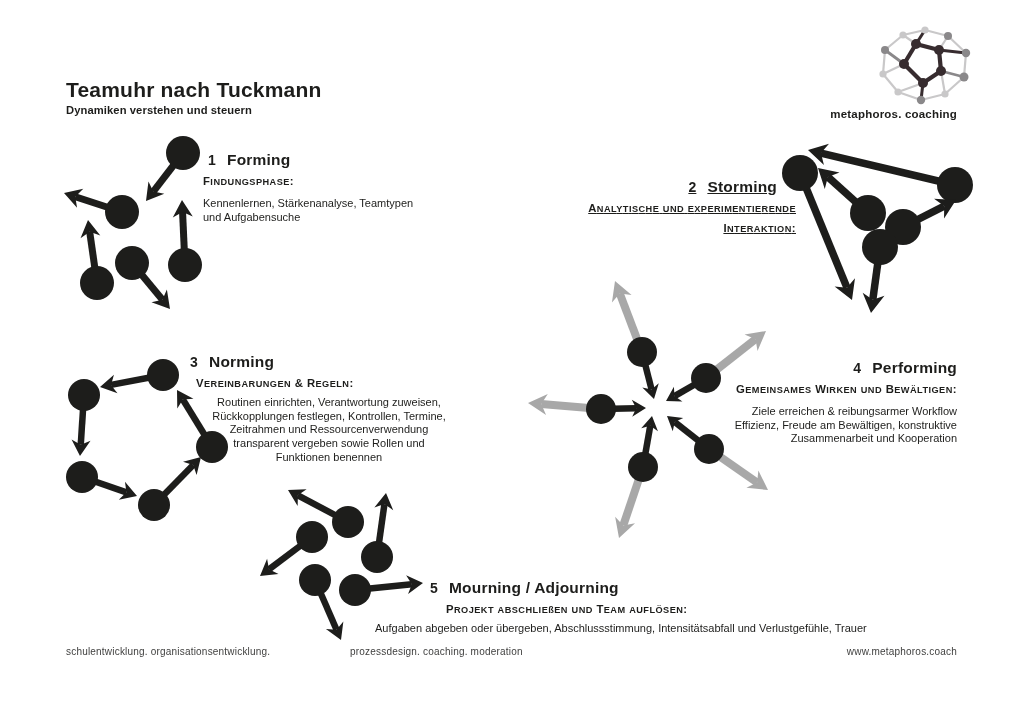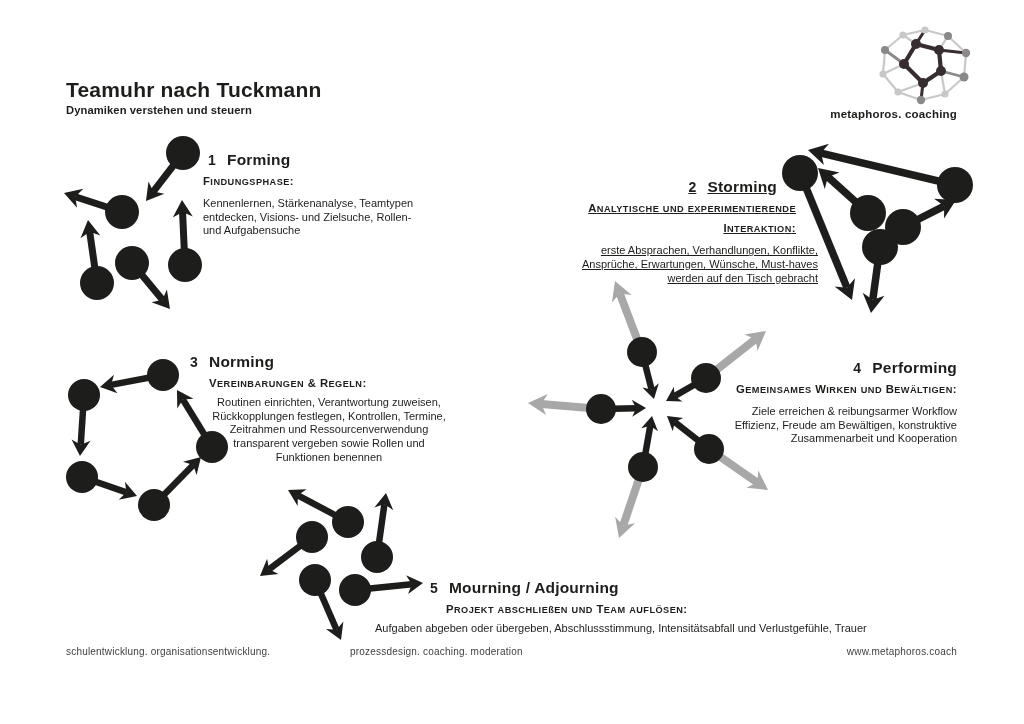--- a/index.html
+++ b/index.html
@@ -23,21 +23,21 @@
   .sc-b{font-size:11.3px;}
   .sc-s{font-size:9.2px;}
   .body{font-size:11px;line-height:1.24;margin-top:8px;}
 
   #s1{left:203px;top:151px;width:250px;}
   #s1 .heading{margin-left:5px;}
   #s2{left:557px;top:178px;width:261px;text-align:right;text-decoration:underline;}
   #s2 .heading{margin-right:41px;}
   #s2 .sc-line{margin-right:22px;}
   #s3{left:190px;top:353px;width:278px;}
-  #s3 .sc-line{margin-left:19px;}
+  #s3 .sc-line{margin-left:6px;}
   #s3 .body{text-align:center;margin-top:5px;}
   #s4{left:700px;top:359px;width:257px;text-align:right;}
   #s5{left:375px;top:579px;width:580px;}
   #s5 .heading{margin-left:55px;}
   #s5 .sc-line{margin-left:71px;}
   #s5 .body{margin-top:5px;white-space:nowrap;}
 
   .footer-item{position:absolute;top:646px;font-size:10px;color:#3f3f3e;letter-spacing:0.2px;}
   #f-left{left:66px;}
   #f-center{left:350px;}
@@ -219,36 +219,30 @@
   </svg>
   <div class="brand-label">metaphoros. coaching</div>
 
   <div class="section" id="s1">
     <div class="heading">
       <span class="num">1</span><span>Forming</span>
     </div>
     <div class="sc-line"><span class="sc-b">F</span><span class="sc-s">I</span><span class="sc-s">N</span><span class="sc-s">D</span><span class="sc-s">U</span><span class="sc-s">N</span><span class="sc-s">G</span><span class="sc-s">S</span><span class="sc-s">P</span><span class="sc-s">H</span><span class="sc-s">A</span><span class="sc-s">S</span><span class="sc-s">E</span><span class="sc-b">:</span></div>
     <div class="body">
       <div>Kennenlernen, Stärkenanalyse, Teamtypen</div>
-      <div>entdecken, Visions- und Zielsuche, Rollen-</div>
       <div>und Aufgabensuche</div>
     </div>
   </div>
 
   <div class="section" id="s2">
     <div class="heading">
       <span class="num">2</span><span>Storming</span>
     </div>
     <div class="sc-line"><span class="sc-b">A</span><span class="sc-s">N</span><span class="sc-s">A</span><span class="sc-s">L</span><span class="sc-s">Y</span><span class="sc-s">T</span><span class="sc-s">I</span><span class="sc-s">S</span><span class="sc-s">C</span><span class="sc-s">H</span><span class="sc-s">E</span><span class="sc-b"> </span><span class="sc-s">U</span><span class="sc-s">N</span><span class="sc-s">D</span><span class="sc-b"> </span><span class="sc-s">E</span><span class="sc-s">X</span><span class="sc-s">P</span><span class="sc-s">E</span><span class="sc-s">R</span><span class="sc-s">I</span><span class="sc-s">M</span><span class="sc-s">E</span><span class="sc-s">N</span><span class="sc-s">T</span><span class="sc-s">I</span><span class="sc-s">E</span><span class="sc-s">R</span><span class="sc-s">E</span><span class="sc-s">N</span><span class="sc-s">D</span><span class="sc-s">E</span></div>
     <div class="sc-line"><span class="sc-b">I</span><span class="sc-s">N</span><span class="sc-s">T</span><span class="sc-s">E</span><span class="sc-s">R</span><span class="sc-s">A</span><span class="sc-s">K</span><span class="sc-s">T</span><span class="sc-s">I</span><span class="sc-s">O</span><span class="sc-s">N</span><span class="sc-b">:</span></div>
-    <div class="body">
-      <div>erste Absprachen, Verhandlungen, Konflikte,</div>
-      <div>Ansprüche, Erwartungen, Wünsche, Must-haves</div>
-      <div>werden auf den Tisch gebracht</div>
-    </div>
   </div>
 
   <div class="section" id="s3">
     <div class="heading">
       <span class="num">3</span><span>Norming</span>
     </div>
     <div class="sc-line"><span class="sc-b">V</span><span class="sc-s">E</span><span class="sc-s">R</span><span class="sc-s">E</span><span class="sc-s">I</span><span class="sc-s">N</span><span class="sc-s">B</span><span class="sc-s">A</span><span class="sc-s">R</span><span class="sc-s">U</span><span class="sc-s">N</span><span class="sc-s">G</span><span class="sc-s">E</span><span class="sc-s">N</span><span class="sc-b"> </span><span class="sc-b">&amp;</span><span class="sc-b"> </span><span class="sc-b">R</span><span class="sc-s">E</span><span class="sc-s">G</span><span class="sc-s">E</span><span class="sc-s">L</span><span class="sc-s">N</span><span class="sc-b">:</span></div>
     <div class="body">
       <div>Routinen einrichten, Verantwortung zuweisen,</div>
       <div>Rückkopplungen festlegen, Kontrollen, Termine,</div>

